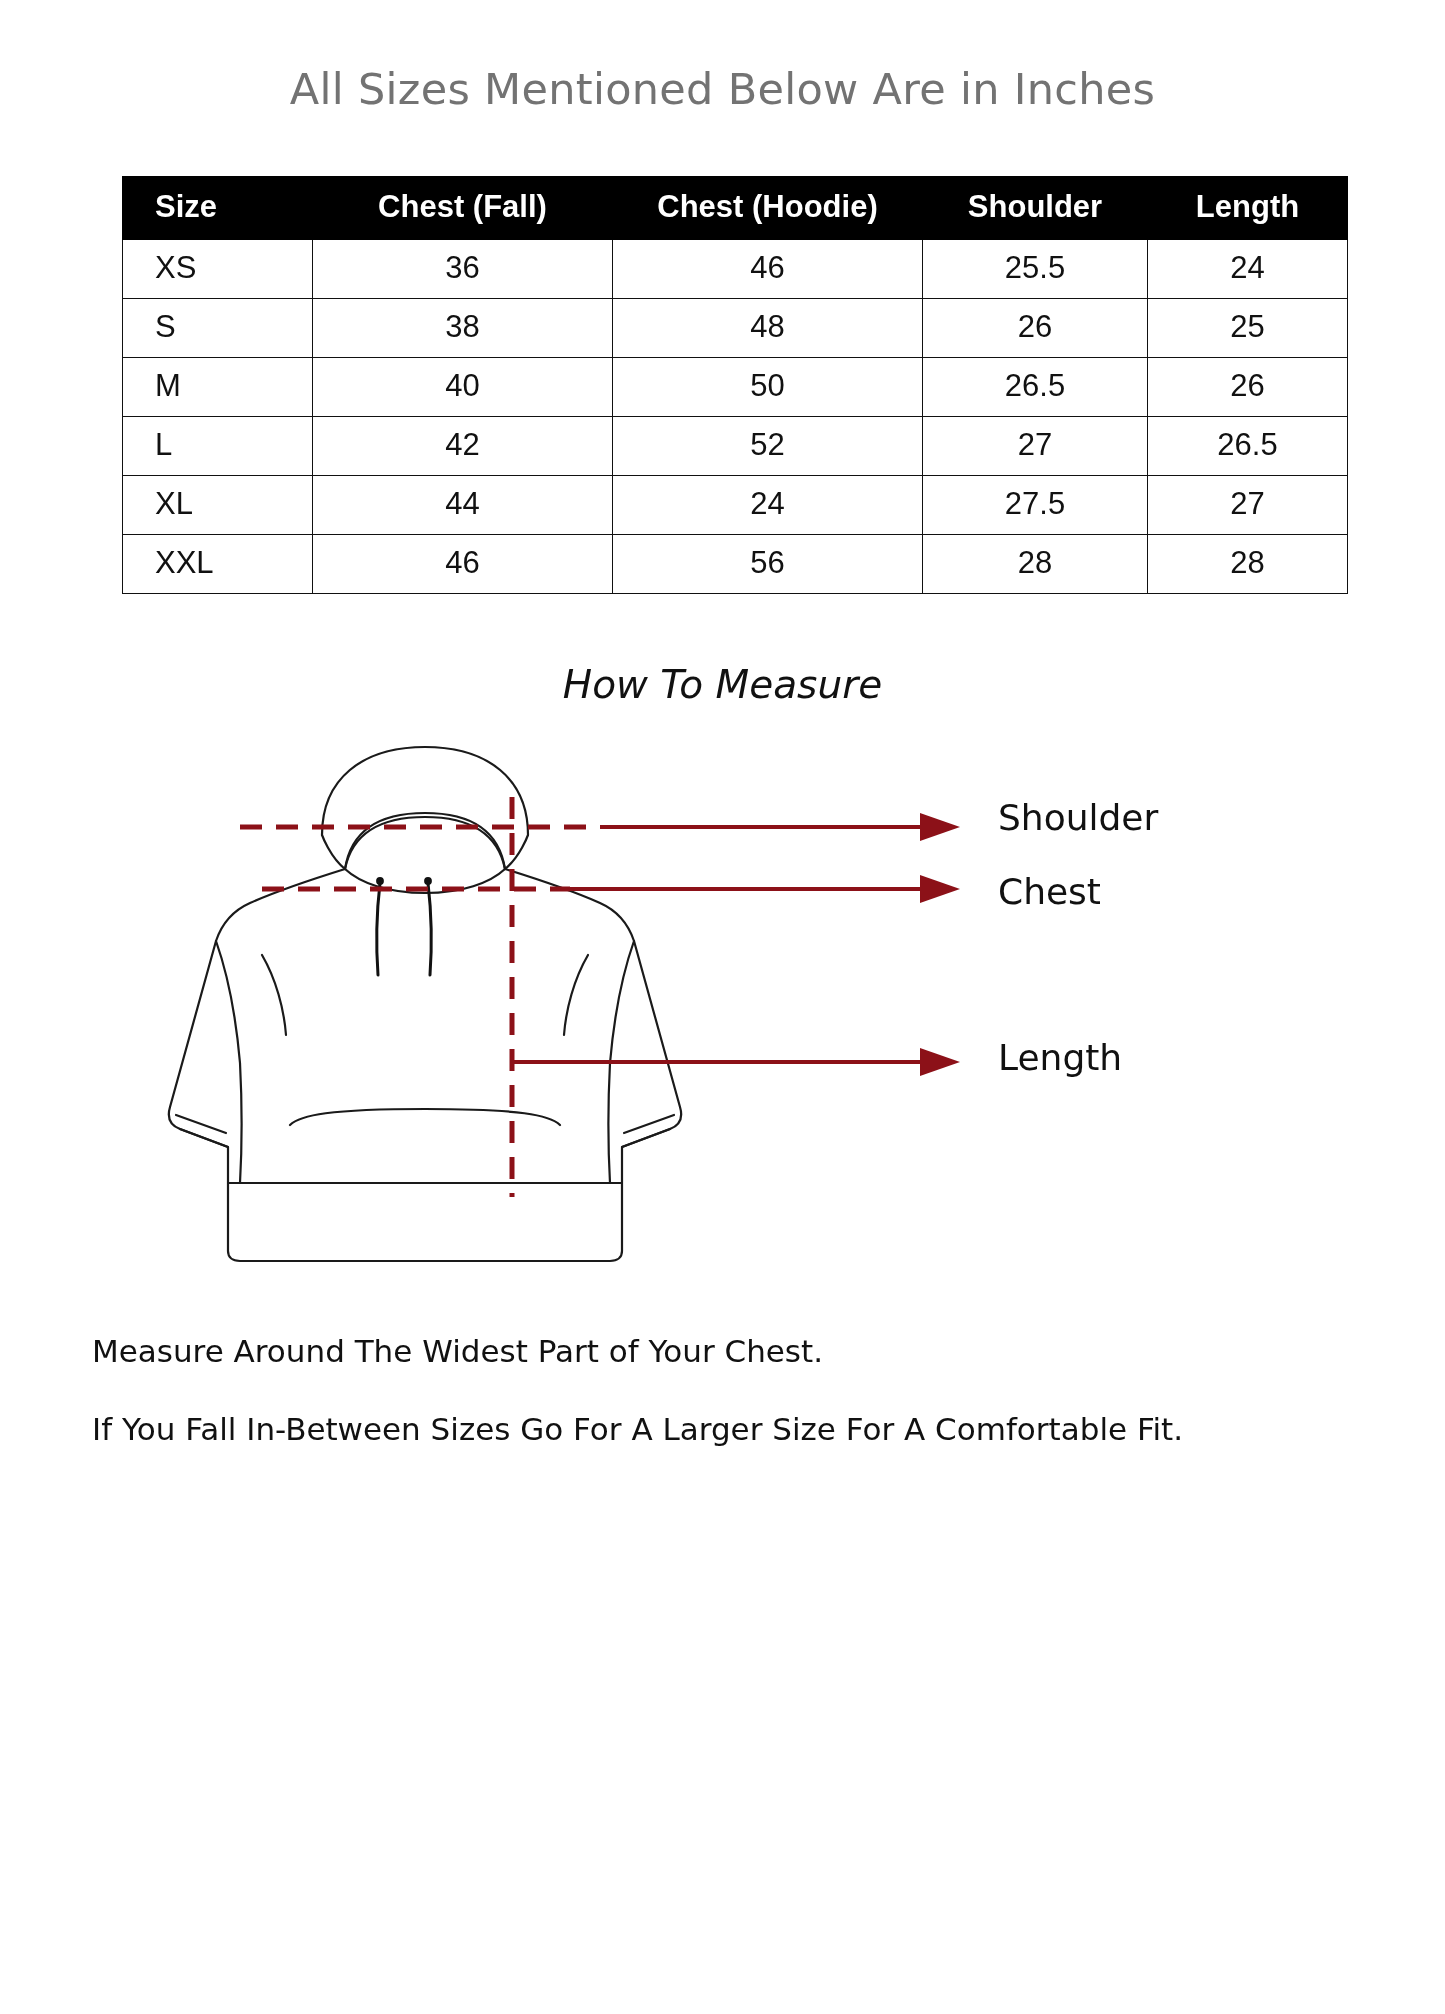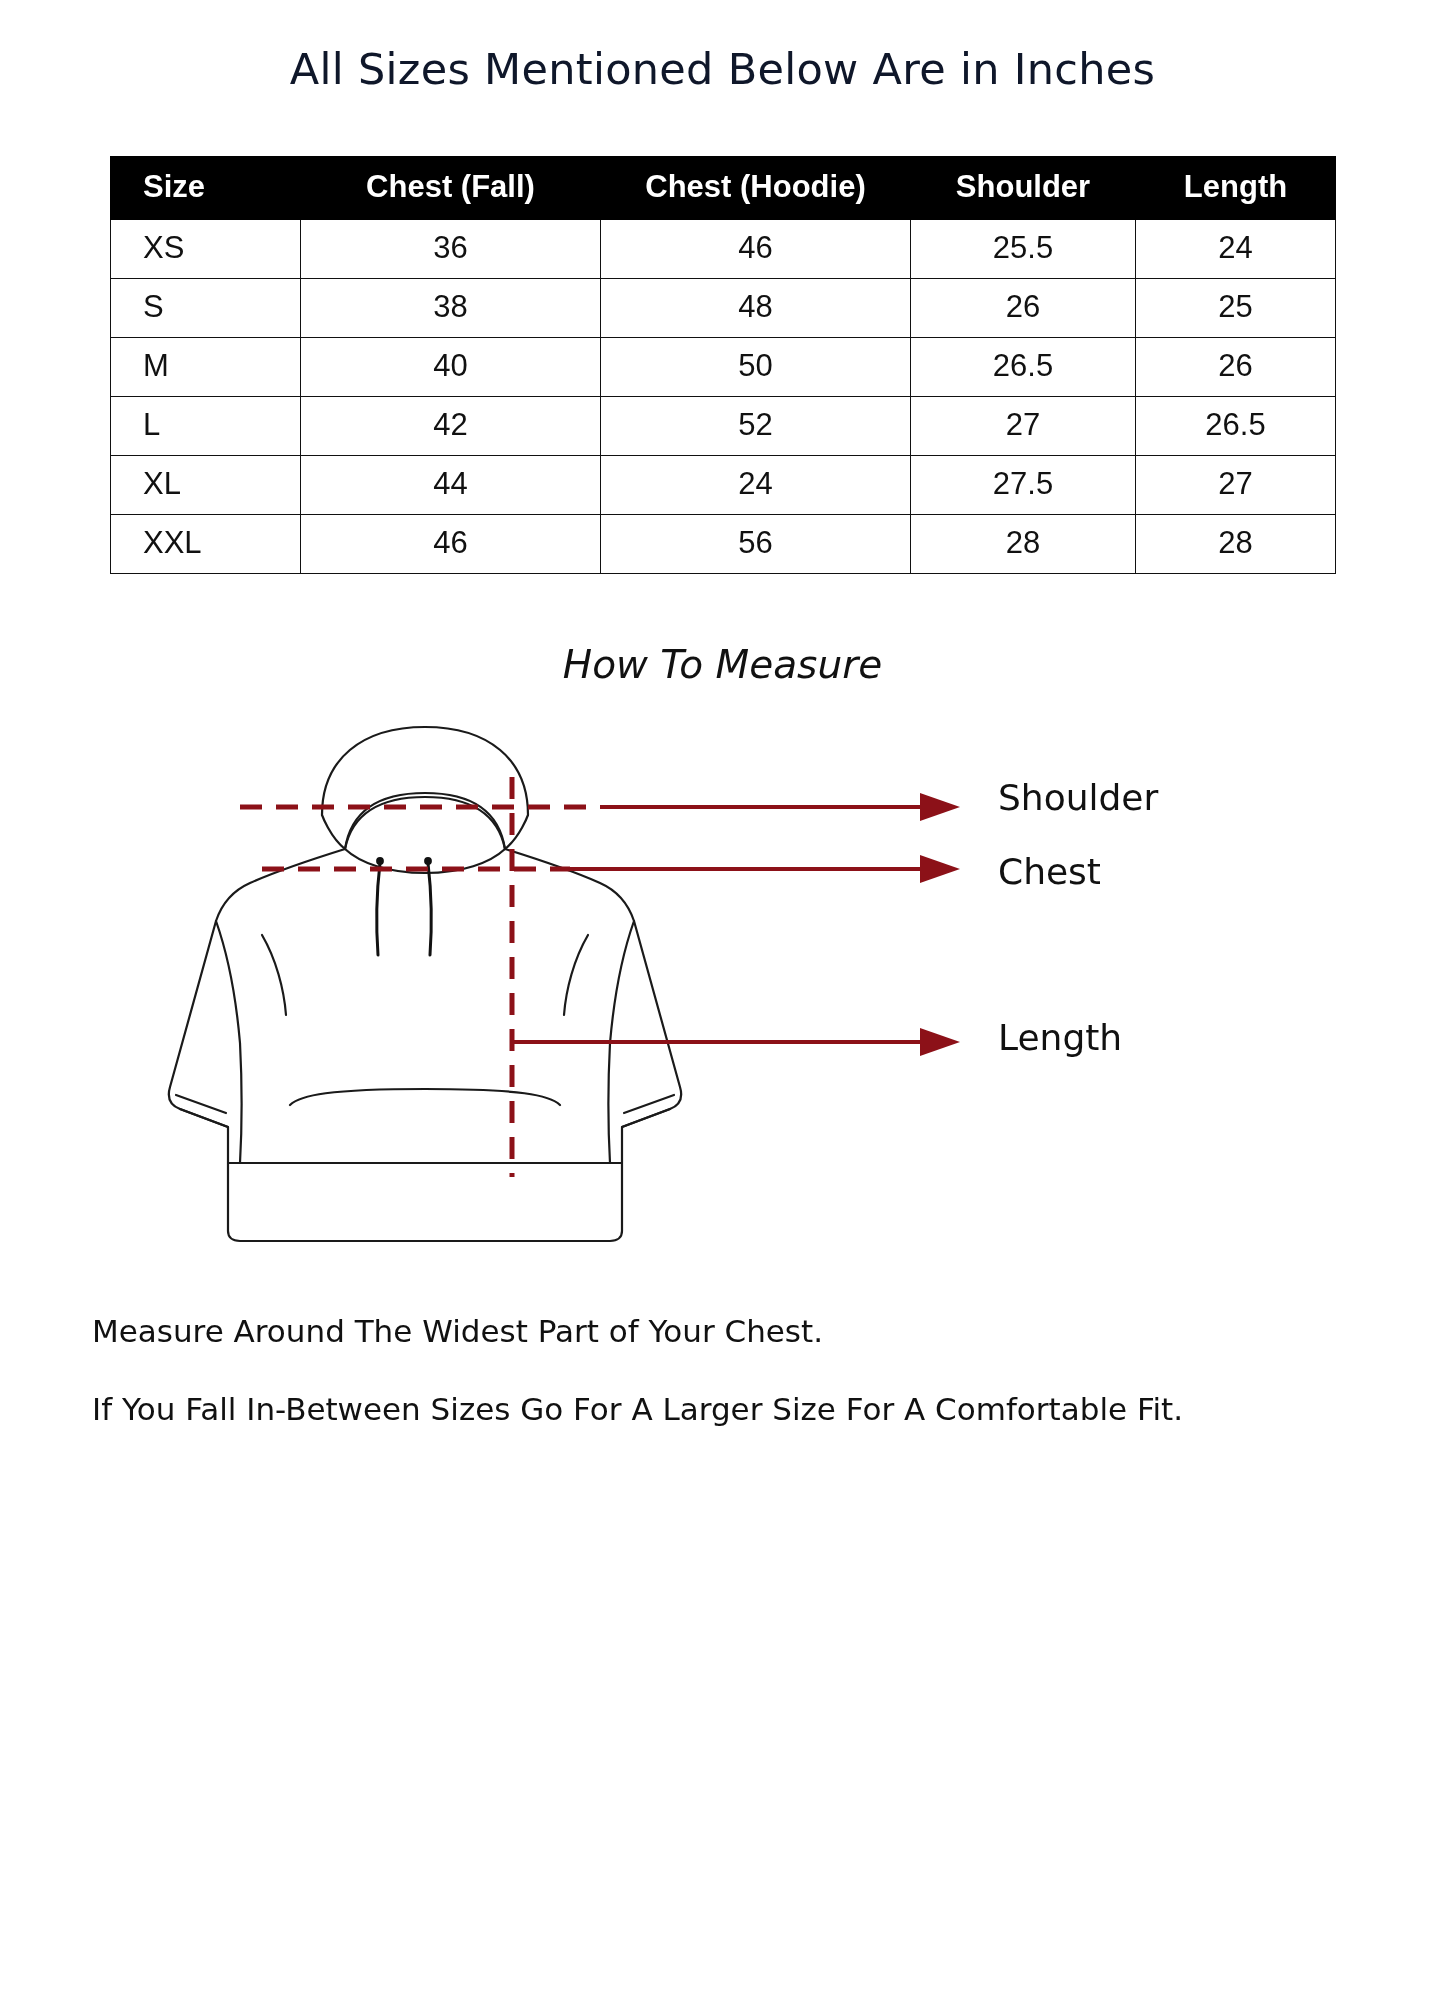--- a/index.html
+++ b/index.html
@@ -21,36 +21,37 @@
     height: 2014px;
     box-sizing: border-box;
   }
 
   
   .main-title {
     text-align: center;
     font-size: 43px;
     font-weight: 400;
     letter-spacing: 0.3px;
-    color: #0f172a;
+    color: #737373;
     margin: 0;
-    padding-top: 44px;
+    padding-top: 64px;
     font-family: "DejaVu Sans", sans-serif;
   }
 
   
   .table-wrap {
     margin: 62px auto 0 auto;
     width: 1225px;
   }
   table.size-table {
     border-collapse: collapse;
     width: 100%;
     table-layout: fixed;
     font-family: "Liberation Sans", sans-serif;
+    margin-left: 12px;
   }
   table.size-table th {
     background: #000000;
     color: #ffffff;
     font-size: 31px;
     font-weight: bold;
     padding: 12px 6px 14px 6px;
     text-align: center;
     border: 1px solid #000000;
     white-space: nowrap;

